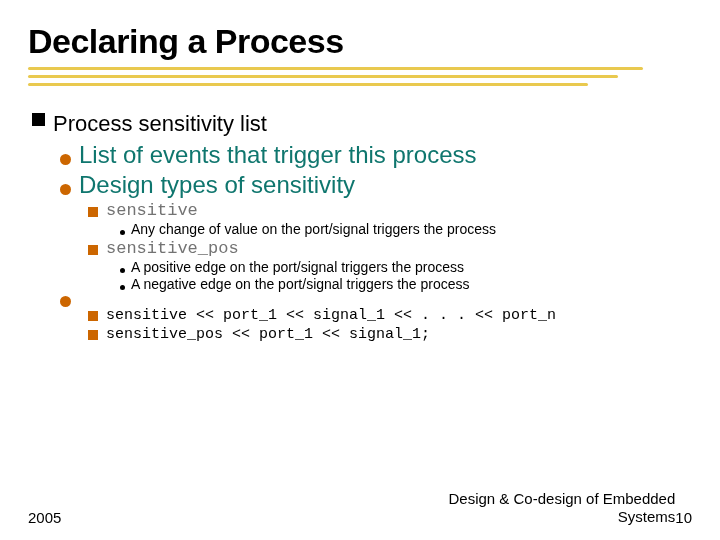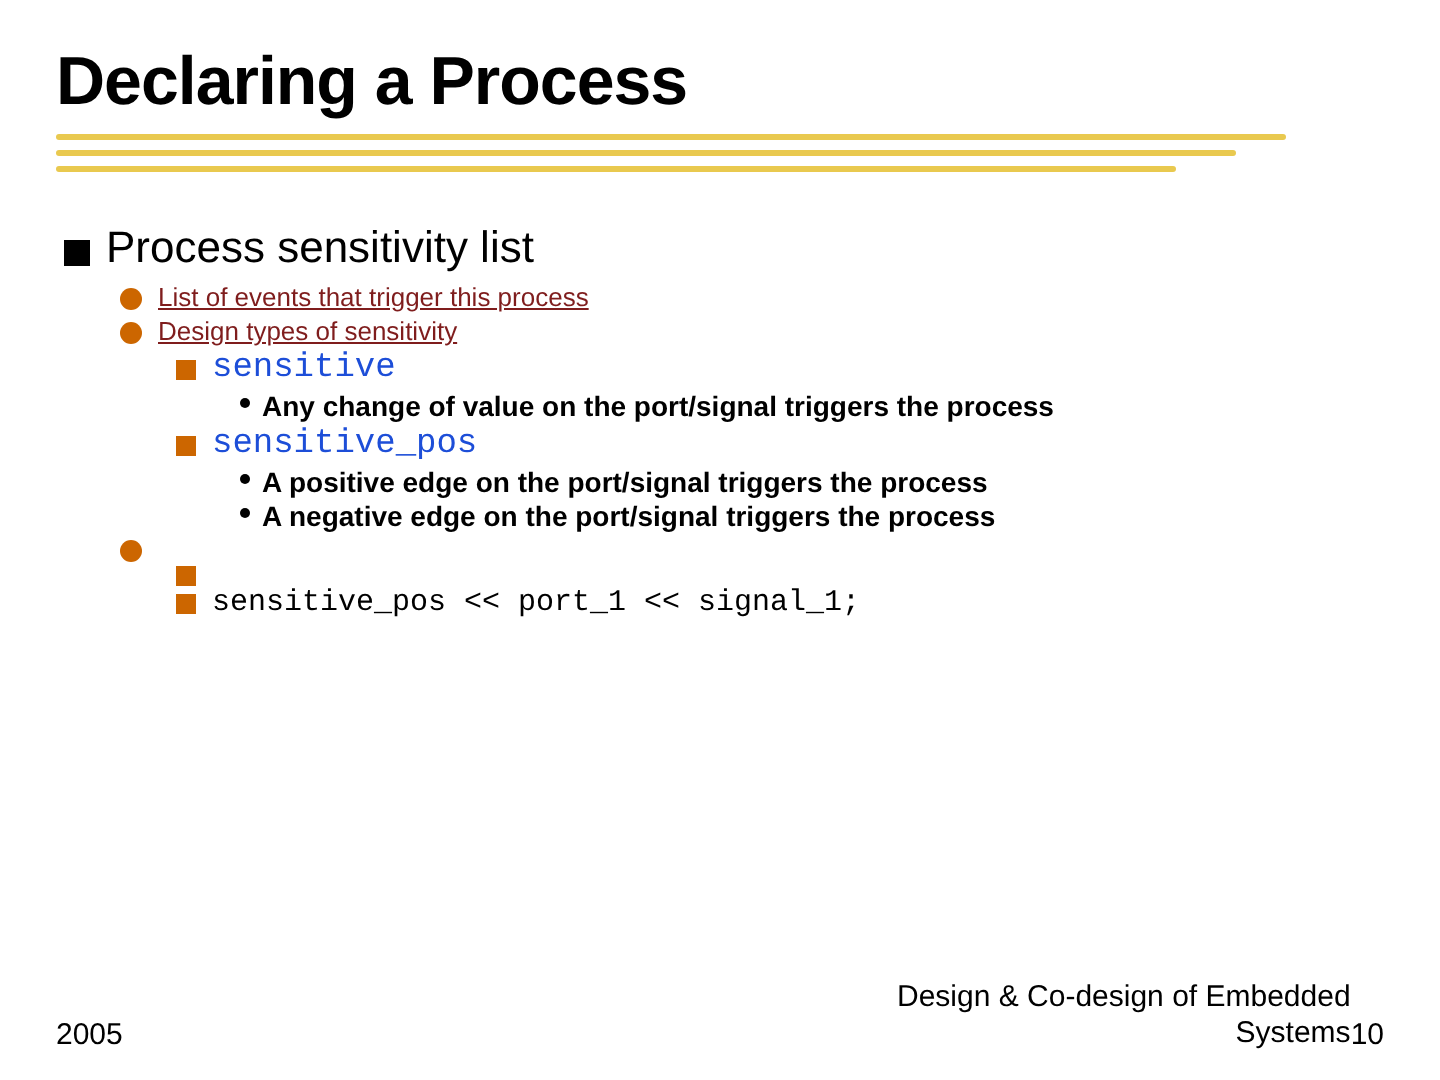--- a/index.html
+++ b/index.html
@@ -37,38 +37,37 @@
     left: 0;
     height: 3px;
     border-radius: 2px;
   }
   .uline1 { top: 0; width: 615px; background: #e9c94f; }
   .uline2 { top: 8px; width: 590px; background: #e9c94f; }
   .uline3 { top: 16px; width: 560px; background: #e9c94f; }
 
   .l1 {
     display: flex;
-    align-items: center;
+    align-items: flex-start;
     margin: 0 0 4px 4px;
   }
   .l2 {
     display: flex;
     align-items: baseline;
     margin: 2px 0 2px 32px;
   }
   .l3 {
     display: flex;
     align-items: baseline;
     margin: 2px 0 0 60px;
   }
   .l4 {
     display: flex;
-    align-items: center;
+    align-items: flex-end;
     margin: 1px 0 1px 92px;
-    font-weight: bold;
   }
 
   .bullet {
     flex: 0 0 auto;
     margin-right: 8px;
   }
   .sym-z {
     width: 13px; height: 13px; background: #000;
     display: inline-block; position: relative; top: 2px;
   }
@@ -80,22 +79,22 @@
     width: 10px; height: 10px; background: #cc6600;
     display: inline-block; position: relative; top: 2px;
   }
   .sym-dot {
     width: 5px; height: 5px; border-radius: 50%;
     background: #000; display: inline-block; position: relative; top: -2px;
     margin-right: 6px;
   }
 
   .t1 { font-size: 22px; color: #000; }
-  .t2 { font-size: 13px; color: #7f1d1d; text-decoration: underline; }
-  .t3 { font-size: 17px; color: #1d4ed8; font-family: "Courier New", monospace; }
+  .t2 { font-size: 24px; color: #0f766e; }
+  .t3 { font-size: 17px; color: #737373; font-family: "Courier New", monospace; }
   .t3r { font-size: 17px; color: #000; }
   .t4 { font-size: 14px; color: #000; }
   .code { font-family: "Courier New", monospace; font-size: 15px; color:#000;}
 
   .footer {
     position: absolute;
     bottom: 14px;
     left: 28px;
     right: 28px;
     display: flex;
@@ -160,20 +159,21 @@
     <span class="bullet sym-dot"></span>
     <span class="t4">A negative edge on the port/signal triggers the process</span>
   </div>
 
   <div class="l2">
     <span class="bullet sym-y"></span>
   </div>
 
   <div class="l3">
     <span class="bullet sym-x"></span>
+    <span class="code">sensitive &lt;&lt; port_1 &lt;&lt; signal_1 &lt;&lt; . . . &lt;&lt; port_n</span>
   </div>
   <div class="l3">
     <span class="bullet sym-x"></span>
     <span class="code">sensitive_pos &lt;&lt; port_1 &lt;&lt; signal_1;</span>
   </div>
 
   <div class="footer">
     <div>2005</div>
     <div class="footer-center">
       <span>Design &amp; Co-design of Embedded</span><br>

